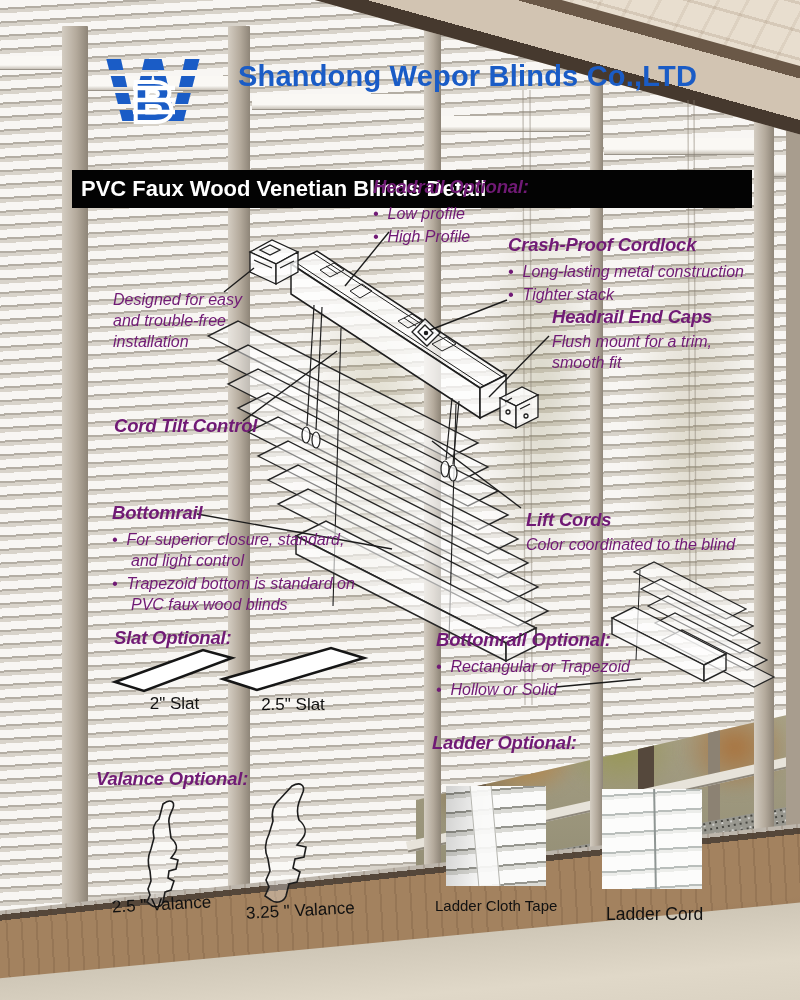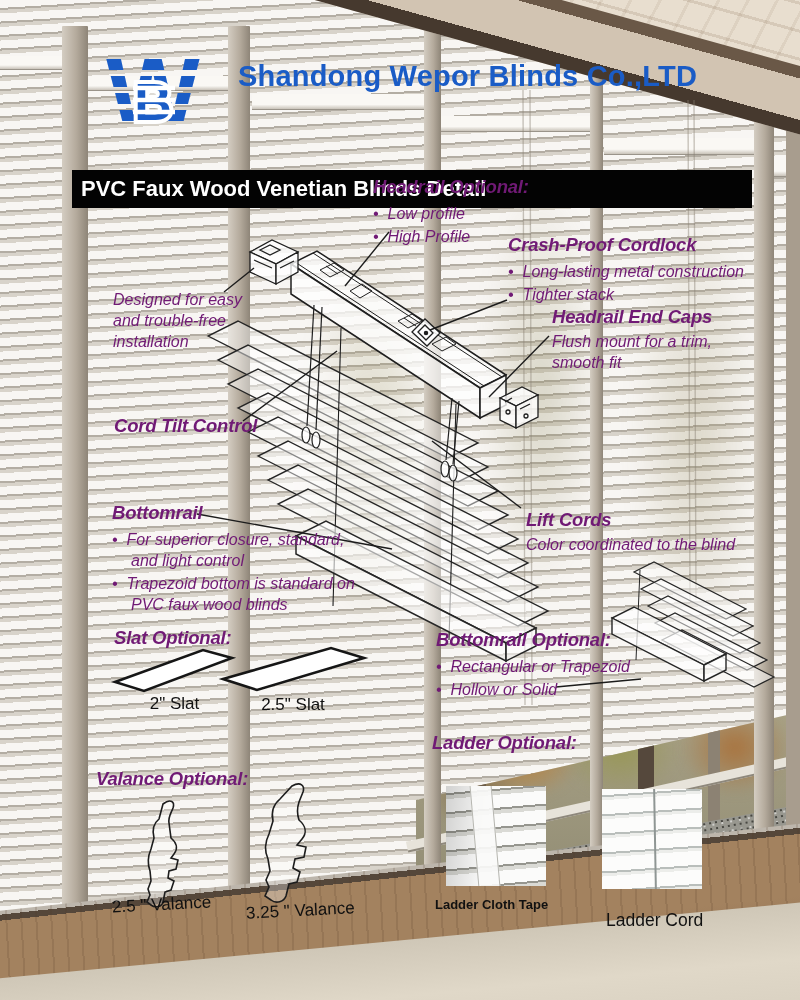--- a/index.html
+++ b/index.html
@@ -76,22 +76,22 @@
   #n-slat{left:114px;top:627px;}
   #n-bropt{left:436px;top:629px;}
   #n-valance{left:96px;top:740px;margin-top:28px;}
   #n-ladder{left:432px;top:732px;}
 
   .shape-label{z-index:22;color:#111;font-size:17px;white-space:nowrap;}
   #lbl-slat2{left:132px;top:694px;width:85px;text-align:center;}
   #lbl-slat25{left:243px;top:695px;width:100px;text-align:center;}
   #lbl-val25{left:112px;top:895px;transform:rotate(-3deg);}
   #lbl-val325{left:246px;top:901px;transform:rotate(-3deg);}
-  #lbl-tape{left:435px;top:897px;font-size:13px;font-weight:bold;}
-  #lbl-cord{left:606px;top:904px;font-size:17.5px;margin-top:6px;}
+  #lbl-tape{left:435px;top:897px;font-size:15px;}
+  #lbl-cord{left:606px;top:904px;font-size:17.5px;}
 
   
   .swatch{width:100px;height:100px;overflow:hidden;z-index:18;}
   #sw-tape{left:446px;top:786px;}
   #sw-cord{left:602px;top:789px;}
   .sw-inner{position:absolute;left:-10px;top:-10px;width:120px;height:120px;}
   #sw-tape .sw-inner{transform:rotate(-5deg);
     background-image:linear-gradient(100deg, rgba(0,0,0,.22), transparent 45%),
       repeating-linear-gradient(180deg,#fbfbfa 0 13px,#96968f 13px 15px,#dadad5 15px 19px);}
   #sw-tape .tape-strip{position:absolute;left:38px;top:0;width:20px;height:120px;

